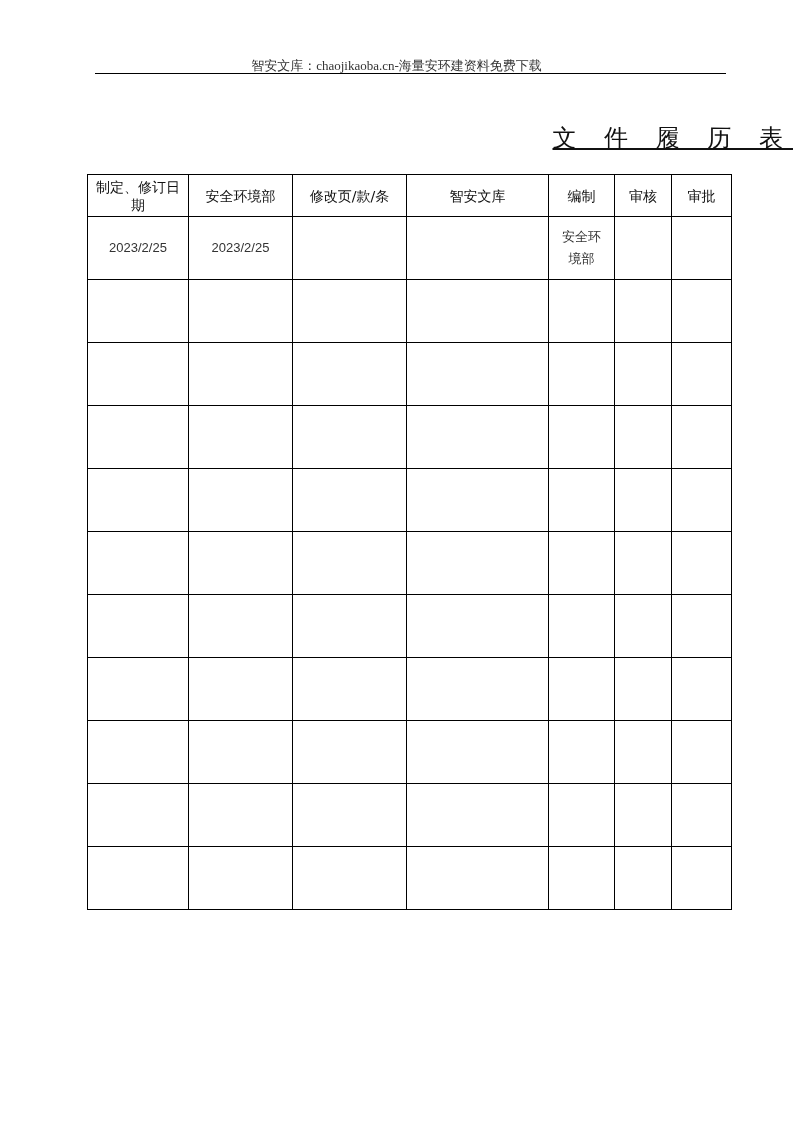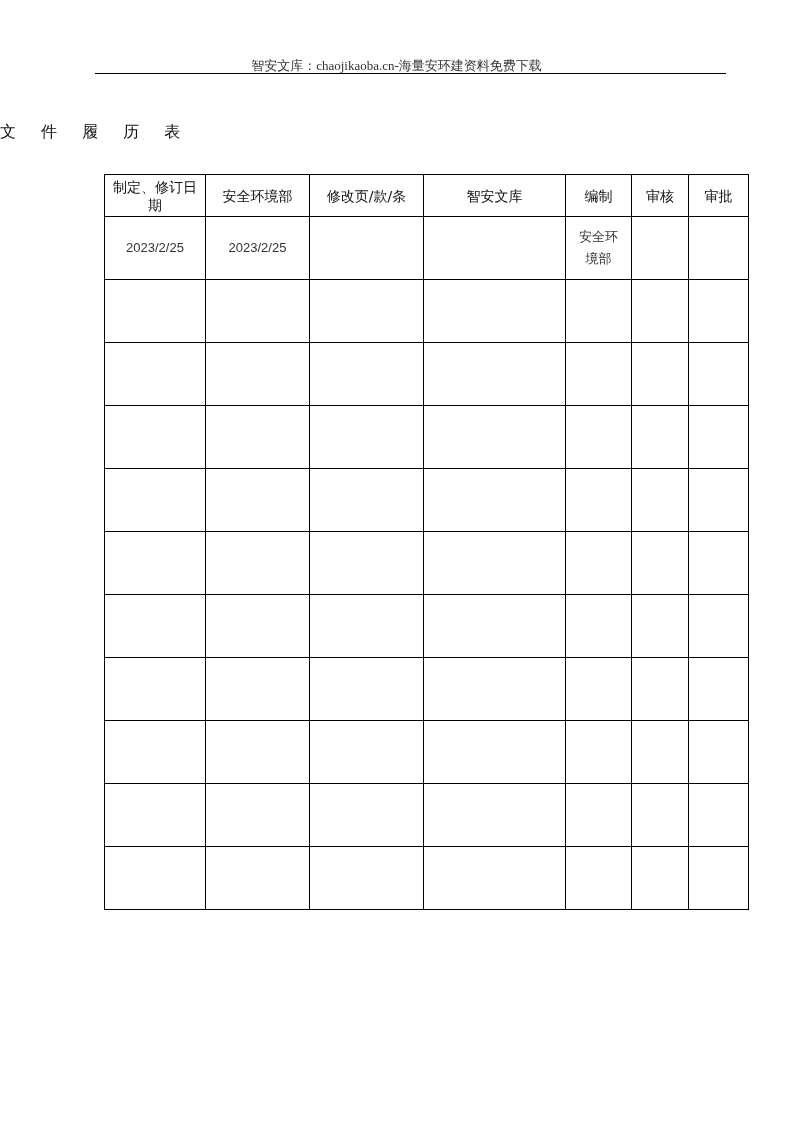--- a/index.html
+++ b/index.html
@@ -2,24 +2,24 @@
 <html><head>
 <meta charset="utf-8">
 <style>
   html, body { margin: 0; padding: 0; background: #ffffff; }
   body { width: 793px; height: 1122px; position: relative; overflow: hidden;
          font-family: "DejaVu Serif", "Liberation Serif", serif; color: #111; }
   .header-text { position: absolute; top: 57px; left: 0; width: 793px; text-align: center;
                  font-size: 13px; color: #333; font-family: "Liberation Serif", "DejaVu Serif", serif; }
   .header-rule { position: absolute; top: 73px; left: 95px; width: 631px; height: 0;
                  border-top: 1px solid #000; }
-  .doc-title { position: absolute; top: 122px; left: 0; width: 793px; text-align: left;
-               font-size: 16px; letter-spacing: 10px; color: #111;
-               font-family: "DejaVu Sans", "Liberation Sans", sans-serif; }
-  table.history { position: absolute; top: 174px; left: 104px; border-collapse: collapse;
+  .doc-title { position: absolute; top: 122px; left: 0; width: 793px; text-align: right;
+               font-size: 24px; letter-spacing: 10px; color: #111;
+               font-family: "DejaVu Sans", "Liberation Sans", sans-serif; text-decoration: underline; }
+  table.history { position: absolute; top: 174px; left: 87px; border-collapse: collapse;
                   table-layout: fixed; width: 644px; }
   table.history td, table.history th { border: 1.3px solid #000; text-align: center;
                   vertical-align: middle; padding: 0 4px; box-sizing: border-box; }
   table.history th { font-weight: normal; font-size: 14px; line-height: 18px; height: 42px;
                      font-family: "DejaVu Sans", "Liberation Sans", sans-serif; color: #111; }
   table.history td { font-size: 13px; line-height: 22px; color: #333;
                      font-family: "DejaVu Serif", "Liberation Serif", serif; }
   table.history td.date { font-family: Liberation Sans, sans-serif; font-size: 13px; }
   tr.r1 td { height: 63px; }
   tr.r2 td { height: 84px; }

